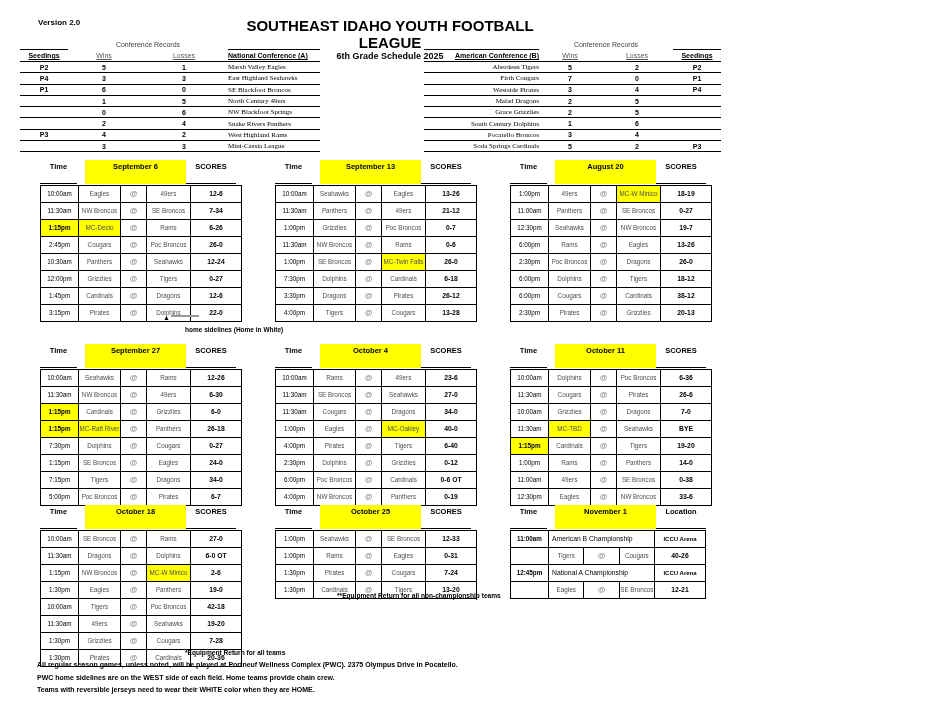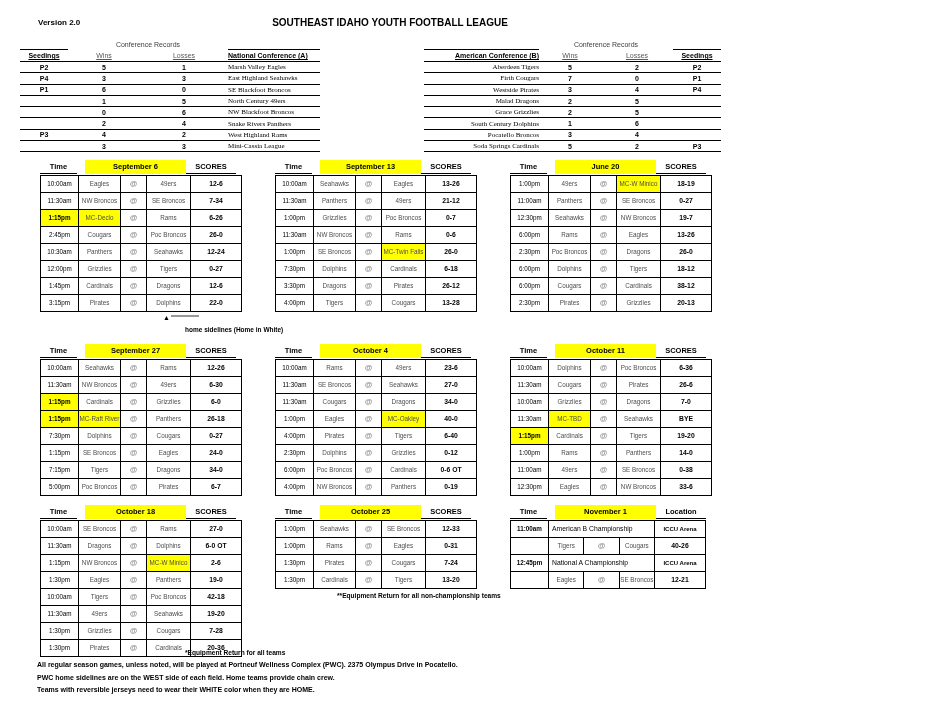--- a/index.html
+++ b/index.html
@@ -3,21 +3,21 @@
 <meta charset="utf-8">
 <style>
   html,body{margin:0;padding:0;background:#fff;}
   .page{position:relative;width:940px;height:722px;background:#fff;overflow:hidden;
         font-family:"Liberation Sans",sans-serif;color:#000;}
   .abs{position:absolute;}
 
   
   .version{left:38px;top:18px;font-size:8px;font-weight:bold;}
   .title-block{left:240px;top:17px;width:300px;text-align:center;font-weight:bold;}
-  .title-line1{font-size:10px;}
+  .title-line1{font-size:15px;}
   .title-line2{font-size:9px;}
 
   
   .conf table{border-collapse:collapse;table-layout:fixed;}
   .conf td{padding:0;height:10.3px;font-size:7px;overflow:hidden;white-space:nowrap;}
   .cr-label{text-align:center;color:#404040;font-size:6.8px;border:none!important;}
   .cr-row td{height:9px;border:none;}
   .u{text-decoration:underline;}
   .conf-head td{height:11px;}
   .h-seed{font-weight:bold;font-size:6.6px;text-align:center;}
@@ -31,21 +31,21 @@
   .team-left{text-align:left;padding-left:2px;font-size:7.4px;}
   .team-right{text-align:right;padding-right:3px;font-size:7.4px;}
   #conf-national{left:20px;top:40px;}
   #conf-american{left:424px;top:40px;}
 
   
   .sched{position:absolute;width:196px;}
   .slot0{left:40px;top:160px;}  .slot1{left:275px;top:160px;}  .slot2{left:510px;top:160px;}
   .slot3{left:40px;top:344px;}  .slot4{left:275px;top:344px;}  .slot5{left:510px;top:344px;}
   .slot6{left:40px;top:505px;}  .slot7{left:275px;top:505px;}  .slotN{left:510px;top:505px;}
-  .sched-head{display:grid;grid-template-columns:37px 109px 50px;height:14px;margin-bottom:1px;}
+  .sched-head{display:grid;grid-template-columns:37px 109px 50px;height:24px;margin-bottom:1px;}
   .h-time,.h-scores,.h-loc{font-weight:bold;font-size:7.5px;text-align:center;line-height:13px;border-bottom:1.5px solid #000;}
   .h-date{background:var(--hl,#ffff00);font-weight:bold;font-size:7.5px;text-align:center;line-height:14px;margin-left:8px;}
   table.sched-body{border-collapse:collapse;table-layout:fixed;width:196px;}
   table.sched-body td{border:1.5px solid #000;height:16px;padding:0;text-align:center;
         overflow:hidden;vertical-align:middle;line-height:1.1;}
   .c-time{width:37px;font-size:6.3px;}
   .c-team{width:41px;font-size:6.3px;color:var(--team,#4d4d4d);}
   .c-at{width:25px;font-size:7.5px;color:var(--at,#808080);}
   .c-team2{width:43px;font-size:6.3px;color:var(--team,#4d4d4d);}
   .c-score{width:50px;font-size:6.8px;font-weight:bold;}
@@ -67,20 +67,21 @@
 </style>
 </head>
 <body>
 
 <div class="page">
 
   <div class="abs version">Version 2.0</div>
 
   <div class="abs title-block">
     <div class="title-line1">SOUTHEAST IDAHO YOUTH FOOTBALL LEAGUE</div>
+    <div class="title-line2">6th Grade Schedule 2025</div>
   </div>
 
   <div class="abs conf" id="conf-national">
     <table>
       <colgroup>
           <col style="width:48px">
           <col style="width:72px">
           <col style="width:88px">
           <col style="width:92px">
         </colgroup>
@@ -119,21 +120,21 @@
           <tr>
             <td class="cell-seed"></td>
             <td class="cell-num">1</td>
             <td class="cell-num">5</td>
             <td class="serif team-left">North Century 49ers</td>
           </tr>
           <tr>
             <td class="cell-seed"></td>
             <td class="cell-num">0</td>
             <td class="cell-num">6</td>
-            <td class="serif team-left">NW Blackfoot Broncos</td>
+            <td class="serif team-left">NW Blackfoot Springs</td>
           </tr>
           <tr>
             <td class="cell-seed"></td>
             <td class="cell-num">2</td>
             <td class="cell-num">4</td>
             <td class="serif team-left">Snake Rivers Panthers</td>
           </tr>
           <tr>
             <td class="cell-seed">P3</td>
             <td class="cell-num">4</td>
@@ -354,21 +355,21 @@
             <td class="c-at">@</td>
             <td class="c-team2">Cougars</td>
             <td class="c-score">13-28</td>
           </tr>
         </tbody>
       </table>
     </div>
   <div class="sched slot2">
       <div class="sched-head">
         <div class="h-time">Time</div>
-        <div class="h-date">June 20</div>
+        <div class="h-date">August 20</div>
         <div class="h-scores">SCORES</div>
       </div>
       <table class="sched-body">
         <tbody>
           <tr>
             <td class="c-time">1:00pm</td>
             <td class="c-team">49ers</td>
             <td class="c-at">@</td>
             <td class="c-team2 hl">MC-W Minico</td>
             <td class="c-score">18-19</td>

